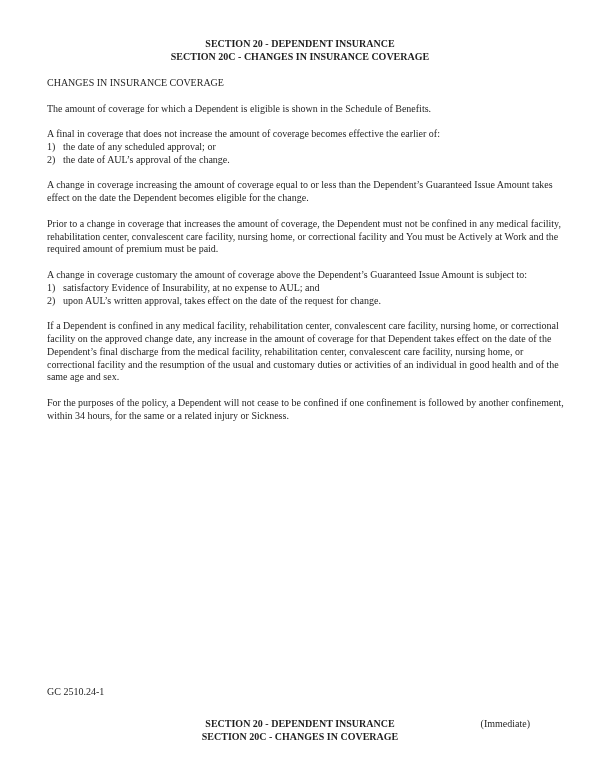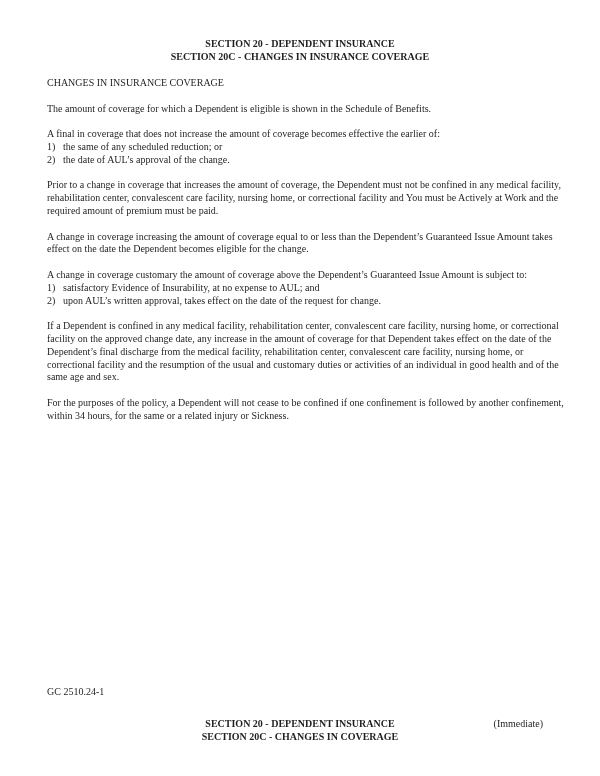--- a/index.html
+++ b/index.html
@@ -49,21 +49,21 @@
     position: absolute;
     top: 718px;
     left: 0;
     width: 600px;
     text-align: center;
     font-weight: 700;
   }
   .footer-right {
     position: absolute;
     top: 718px;
-    right: 57px;
+    right: 70px;
     text-align: right;
   }
 </style>
 </head>
 <body>
 
 <div class="page">
 
   <div class="doc-title">
     <div>SECTION 20 - DEPENDENT INSURANCE</div>
@@ -73,31 +73,31 @@
   <div class="content">
 
     <div class="section-heading">CHANGES IN INSURANCE COVERAGE</div>
 
     <p>The amount of coverage for which a Dependent is eligible is shown in the Schedule of Benefits.</p>
 
     <p class="tight">A final in coverage that does not increase the amount of coverage becomes effective the earlier of:</p>
     <div class="num-list">
       <div class="num-item">
         <span class="num">1)</span>
-        <span class="li-text">the same of any scheduled reduction; or</span>
+        <span class="li-text">the date of any scheduled approval; or</span>
       </div>
       <div class="num-item">
         <span class="num">2)</span>
         <span class="li-text">the date of AUL’s approval of the change.</span>
       </div>
     </div>
 
+    <p>A change in coverage increasing the amount of coverage equal to or less than the Dependent’s Guaranteed Issue Amount takes effect on the date the Dependent becomes eligible for the change.</p>
+
     <p>Prior to a change in coverage that increases the amount of coverage, the Dependent must not be confined in any medical facility, rehabilitation center, convalescent care facility, nursing home, or correctional facility and You must be Actively at Work and the required amount of premium must be paid.</p>
-
-    <p>A change in coverage increasing the amount of coverage equal to or less than the Dependent’s Guaranteed Issue Amount takes effect on the date the Dependent becomes eligible for the change.</p>
 
     <p class="tight">A change in coverage customary the amount of coverage above the Dependent’s Guaranteed Issue Amount is subject to:</p>
     <div class="num-list">
       <div class="num-item">
         <span class="num">1)</span>
         <span class="li-text">satisfactory Evidence of Insurability, at no expense to AUL; and</span>
       </div>
       <div class="num-item">
         <span class="num">2)</span>
         <span class="li-text">upon AUL’s written approval, takes effect on the date of the request for change.</span>

